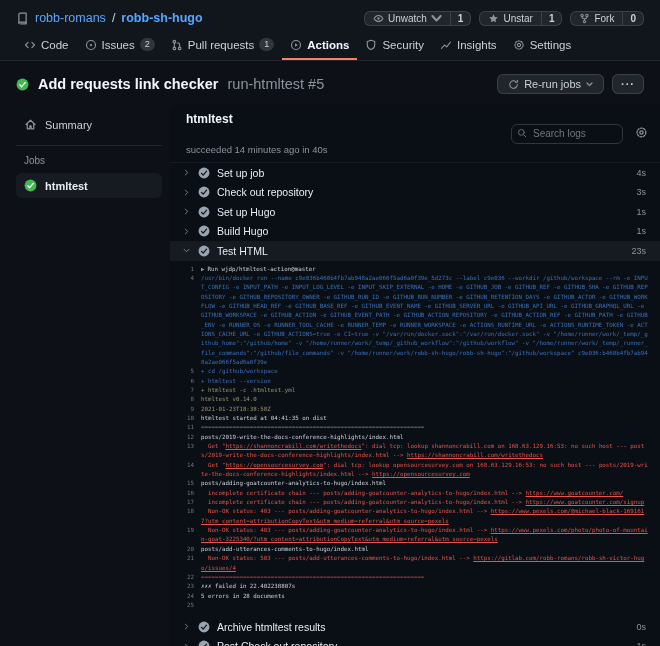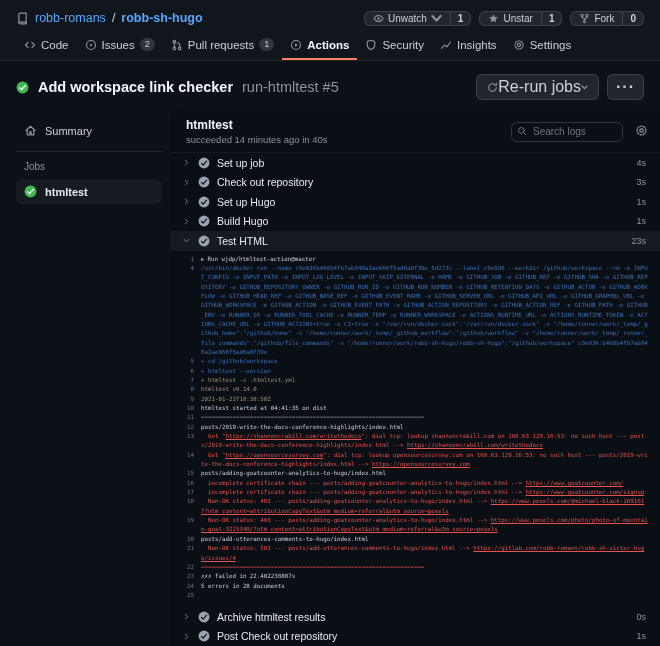--- a/index.html
+++ b/index.html
@@ -36,22 +36,22 @@
        border-bottom:2px solid transparent;cursor:pointer}
   .tab .ic svg{width:12px;height:12px;color:var(--muted)}
   .tab.active{font-weight:700;border-bottom-color:var(--tab-underline);color:var(--bright)}
   .pill{background:var(--count-bg);border-radius:10px;font-size:9px;line-height:13px;padding:0 5px;color:var(--text)}
 
   
   .run-header{display:flex;align-items:center;gap:9px;padding:13px 16px 11px;flex:0 0 auto}
   .run-title{font-size:14.5px;font-weight:700;color:var(--bright)}
   .run-sub{font-size:14.5px;color:var(--muted)}
   .run-actions{margin-left:auto;display:flex;gap:8px;align-items:center}
-  .btn{display:flex;align-items:center;background:var(--btn-bg);border:1px solid var(--btn-border);
-       border-radius:6px;color:var(--text);font-size:16px;padding:3px 10px;cursor:pointer;font-family:inherit}
+  .btn{display:flex;align-items:center;gap:5px;background:var(--btn-bg);border:1px solid var(--btn-border);
+       border-radius:6px;color:var(--text);font-size:11px;padding:3px 10px;cursor:pointer;font-family:inherit}
   .btn .ic svg{width:11px;height:11px;color:var(--muted)}
   .btn .caret svg{width:7px;height:5px}
   .btn.kebab{padding:3px 8px;font-weight:700;letter-spacing:1px}
 
   
   .content{display:flex;flex:1;min-height:0;align-items:stretch}
   .sidebar{flex:0 0 170px;padding:8px 8px 0 16px}
   .side-item{display:flex;align-items:flex-end;gap:8px;font-size:11px;color:var(--text);
              padding:5px 8px;border-radius:6px;cursor:pointer}
   .side-item .ic svg{width:13px;height:13px;color:var(--muted)}
@@ -59,21 +59,21 @@
   .jobs-label{font-size:10px;color:var(--muted);padding:0 8px 7px}
   .job-item{display:flex;align-items:center;gap:8px;font-size:11px;font-weight:700;color:#e6edf3;
             background:var(--row-hl);border-radius:6px;padding:6px 8px;cursor:pointer}
   .job-item .ic svg{width:13px;height:13px}
 
   
   .panel{flex:1;background:var(--panel);border-radius:8px 0 0 0;display:flex;flex-direction:column;
          min-width:0;overflow:hidden}
   .panel-header{display:flex;align-items:center;padding:7px 12px 7px 16px;border-bottom:1px solid #151b23;flex:0 0 auto}
   .job-title{font-size:12px;font-weight:700;color:var(--bright)}
-  .job-meta{font-size:9.5px;color:var(--muted);margin-top:2px}
+  .job-meta{font-size:9.5px;color:var(--muted);margin-top:18px}
   .search{position:relative;margin-left:auto}
   .search .ic{position:absolute;left:6px;top:5px;color:var(--faint)}
   .search .ic svg{width:10px;height:10px}
   .search input{width:112px;height:20px;background:transparent;border:1px solid var(--count-bg);
                 border-radius:6px;color:var(--text);font-size:10px;padding:0 6px 0 21px;outline:none;
                 font-family:inherit}
   .search input::placeholder{color:var(--faint)}
   .gear-btn{margin-left:12px;background:none;border:none;color:var(--muted);cursor:pointer;padding:0}
   .gear-btn svg{width:13px;height:13px}
 
@@ -225,21 +225,21 @@
     </nav>
 </div>
 
 <div class="run-header">
   <span class="ic run-status">
       <svg viewBox="0 0 16 16">
         <circle cx="8" cy="8" r="7.3" fill="var(--success)"></circle>
         <path d="M4.6 8.4l2.3 2.3 4.5-5.2" fill="none" stroke="#ffffff" stroke-width="1.6" stroke-linecap="round" stroke-linejoin="round"></path>
       </svg>
     </span>
-  <span class="run-title">Add workspace link checker</span>
+  <span class="run-title">Add requests link checker</span>
   <span class="run-sub">run-htmltest #5</span>
   <div class="run-actions">
     <button class="btn">
       <span class="ic">
           <svg viewBox="0 0 16 16" fill="none" stroke="currentColor" stroke-width="1.5" stroke-linecap="round" stroke-linejoin="round">
             <path d="M13.5 8a5.5 5.5 0 1 1-1.7-4M13.7 1.7v2.9h-2.9"></path>
           </svg>
         </span>
       <span>Re-run jobs</span>
       <span class="ic caret">

